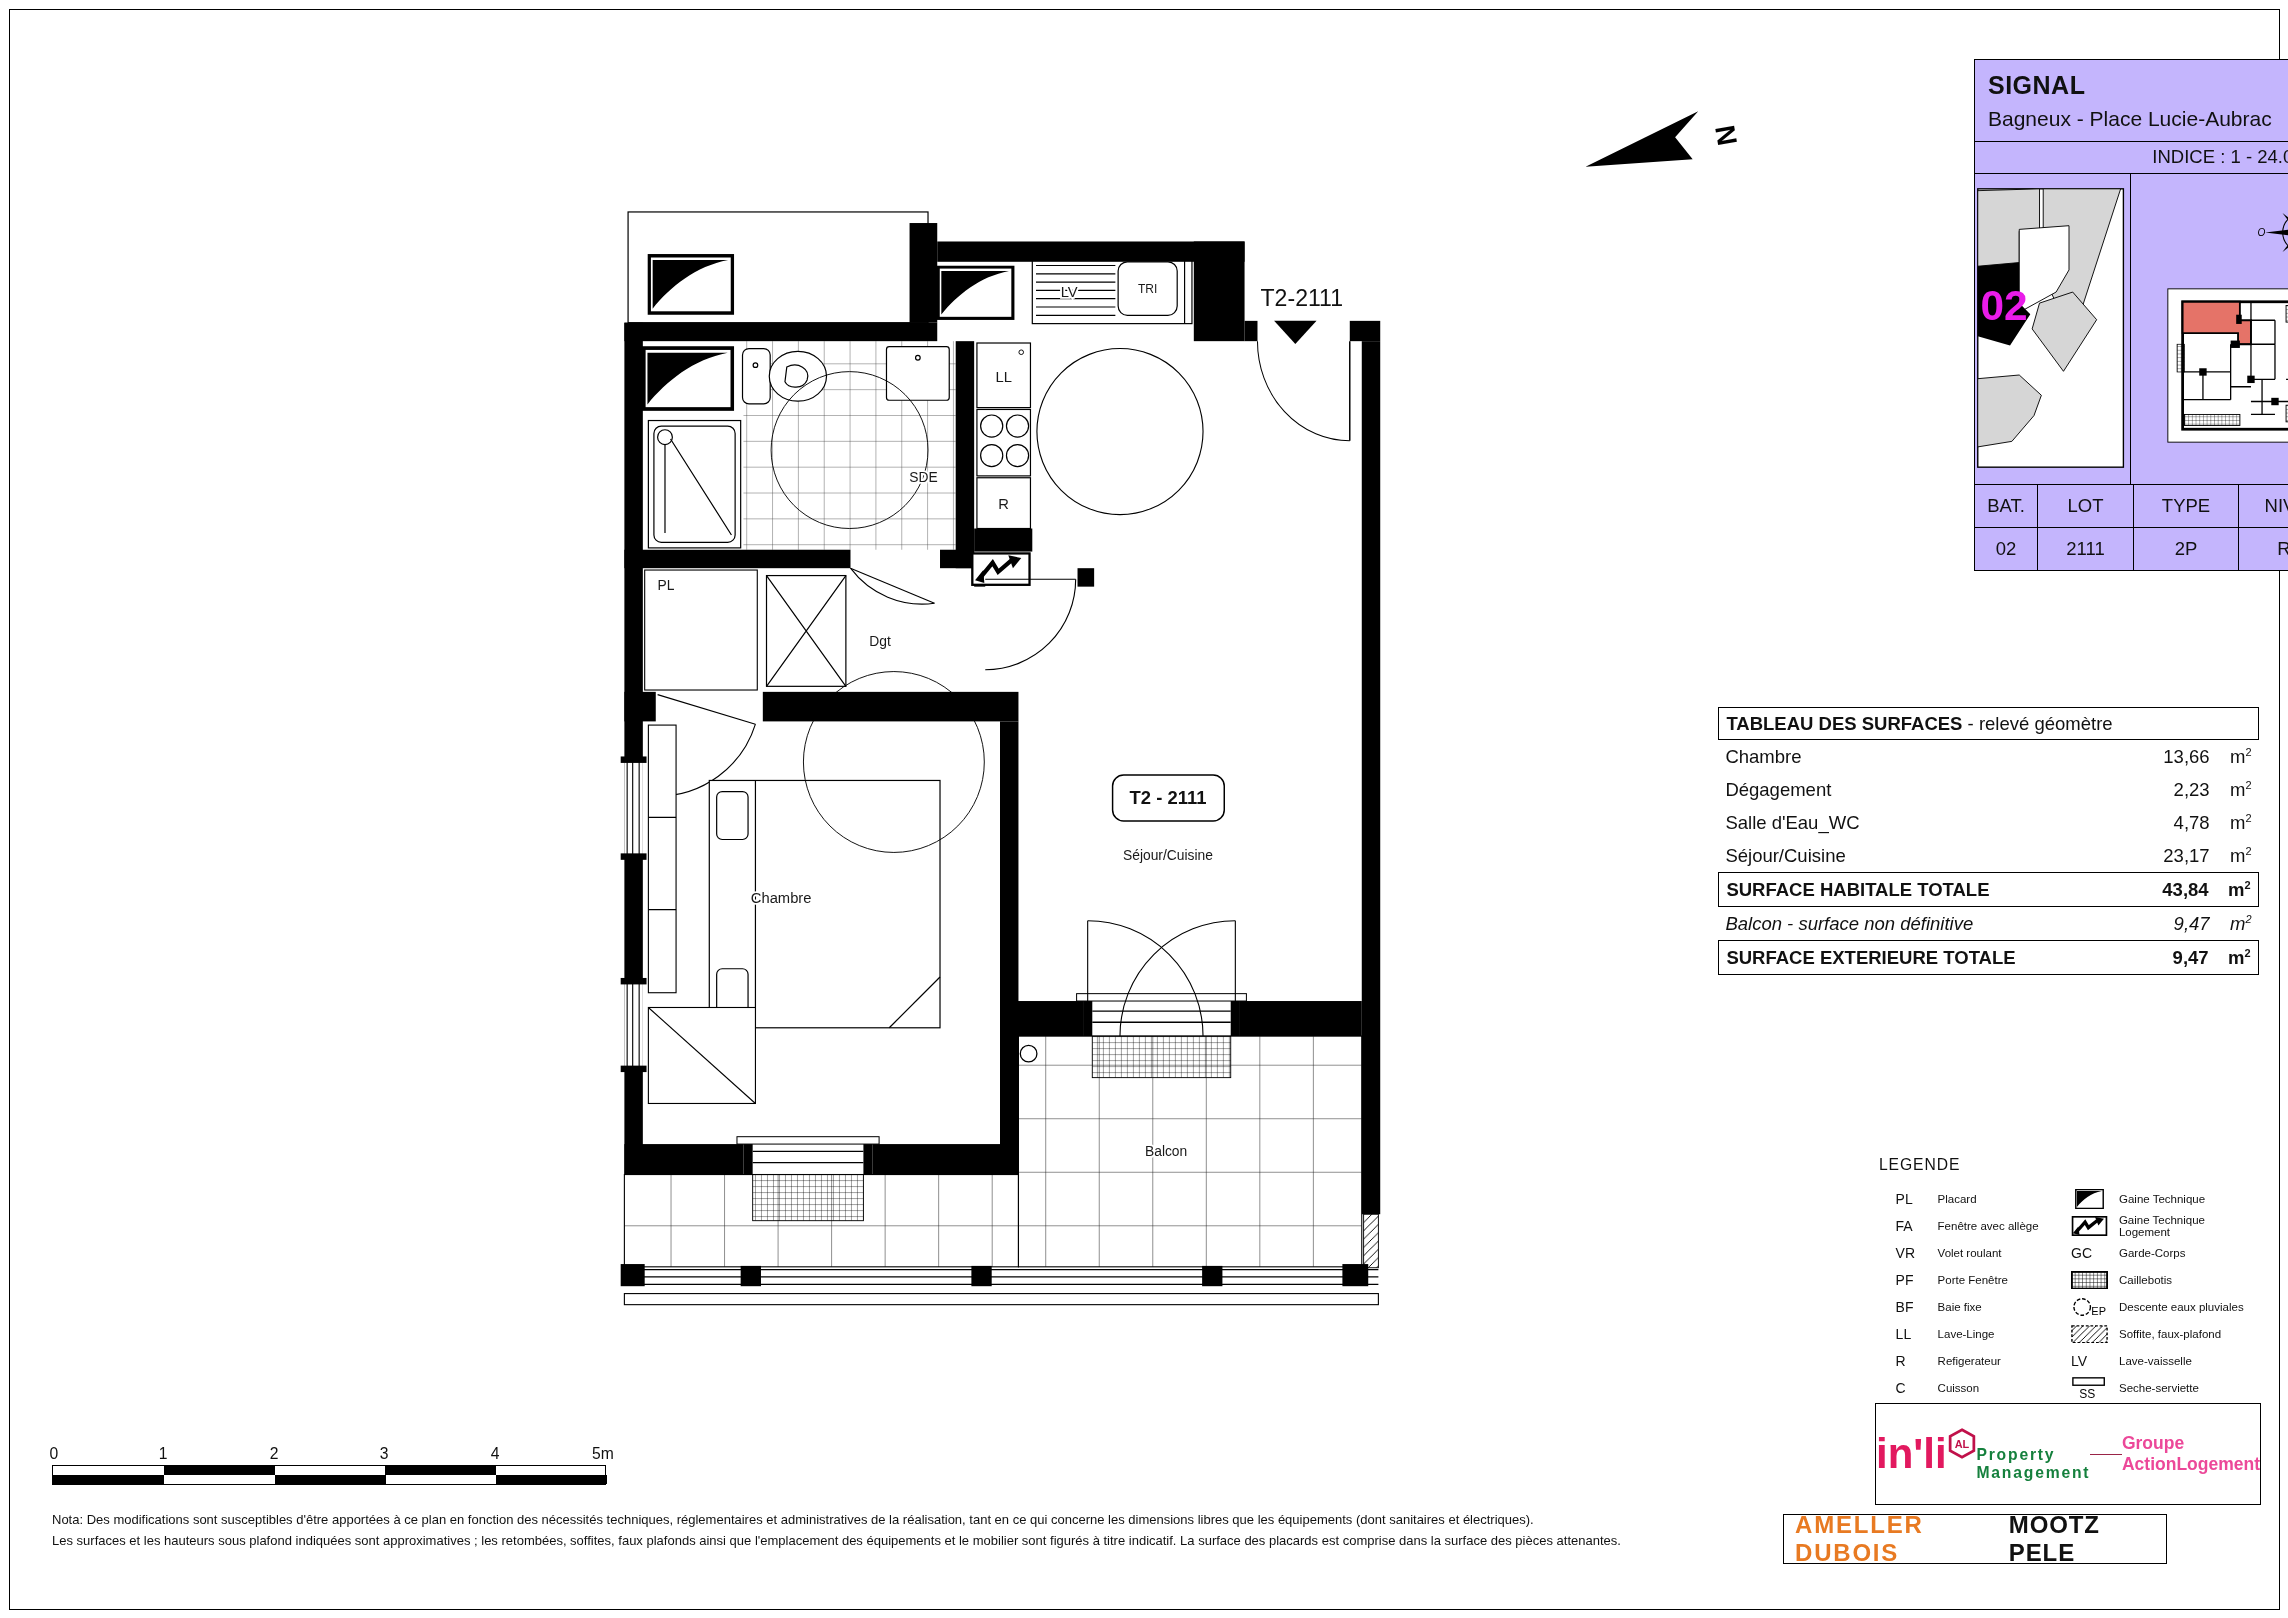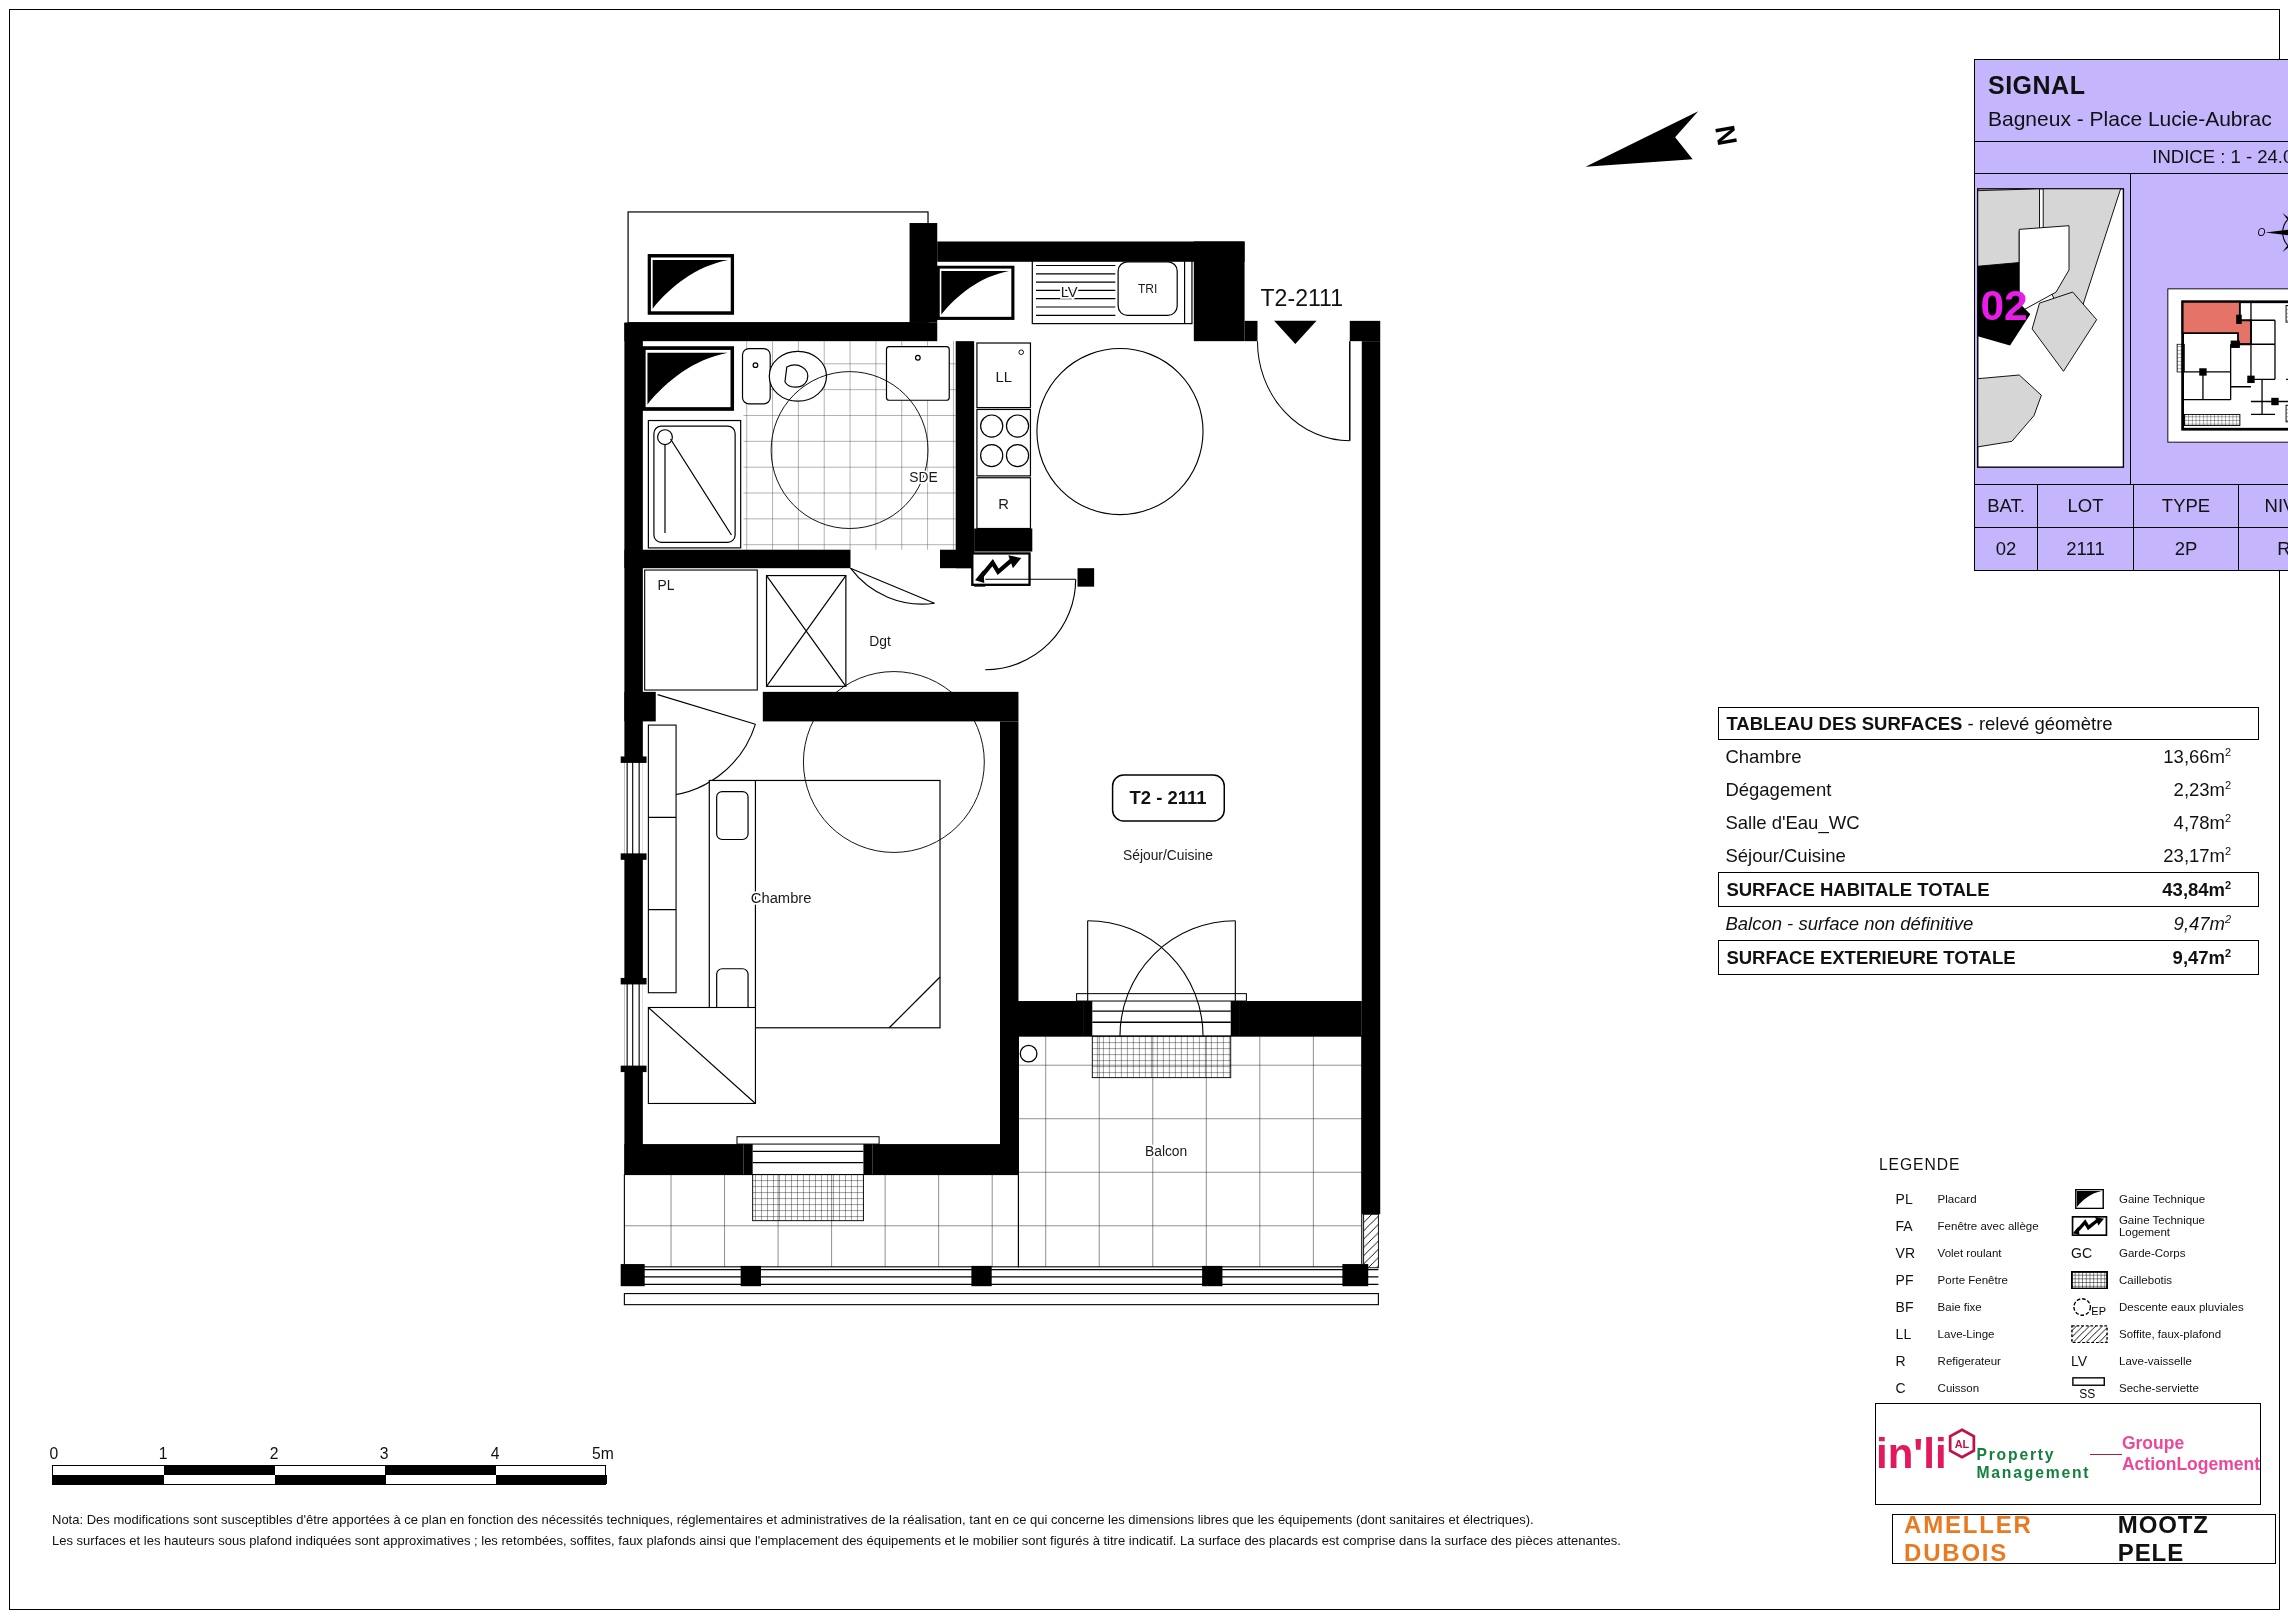--- a/index.html
+++ b/index.html
@@ -25,21 +25,21 @@
 
   
   .surf{position:absolute;left:1718px;top:707px;width:541px;font-size:18.5px;}
   .surf .ttl{border:1.8px solid #000;padding:3.7px 7.4px;height:24px;line-height:24px;}
   .surf .ttl b{font-weight:bold;}
   .surf .row{display:flex;align-items:center;height:33px;padding:0 7.4px;}
   .surf .row.boxed{border:1.8px solid #000;font-weight:bold;}
   .surf .row.ital{font-style:italic;}
   .surf .lab{flex:1;}
   .surf .val{width:85px;text-align:right;}
-  .surf .unit{width:42px;text-align:left;}
+  .surf .unit{width:42px;text-align:right;}
   .surf sup{font-size:11px;}
 
   
   .legend{position:absolute;left:1879px;top:1156px;width:380px;}
   .legend .ttl{font-size:15.7px;letter-spacing:0.9px;margin-bottom:9.2px;}
   .lg-row{display:flex;align-items:center;height:27px;}
   .lg-col{position:absolute;top:29.5px;}
   .lg-col.left{left:16.6px;width:175px;}
   .lg-col.right{left:192px;width:188px;}
   .lg-abbr{width:42px;font-size:14px;}
@@ -49,21 +49,21 @@
 
   
   .logo1{position:absolute;left:1875px;top:1403px;width:384px;height:100px;border:1.8px solid #000;
          display:flex;align-items:center;justify-content:center;}
   .inli-line{position:relative;display:flex;align-items:flex-start;}
   .inli{font-size:42px;font-weight:bold;color:#e2195f;line-height:1;}
   .inli-badge{margin-left:1.8px;margin-top:-5.5px;}
   .pm{font-size:15.7px;font-weight:bold;letter-spacing:1.8px;color:#15803d;margin-top:19px;}
   .lg-sep{width:185px;border-top:1.4px solid #9a2448;margin:4.6px 0 3.7px 0;}
   .gal{font-size:17.5px;font-weight:bold;color:#ec4899;}
-  .logo2{position:absolute;left:1892px;top:1514px;width:384px;height:50px;border:1.8px solid #000;
+  .logo2{position:absolute;left:1783px;top:1514px;width:384px;height:50px;border:1.8px solid #000;
          display:flex;align-items:center;justify-content:space-between;padding:0 11px;box-sizing:border-box;}
   .ameller{font-size:24px;font-weight:bold;color:#e87a22;letter-spacing:1.8px;}
   .mootz{font-size:24px;font-weight:bold;color:#111;letter-spacing:0.9px;}
 
   
   .scalebar{position:absolute;left:52px;top:1445px;width:554px;height:42px;}
   .sb-lab{position:absolute;top:0;font-size:15.7px;transform:translateX(-50%);}
   .sb-bar{position:absolute;top:20px;left:0;width:554px;height:20px;border:1.4px solid #000;box-sizing:border-box;}
   .sb-seg{position:absolute;width:111px;height:8.8px;}
   .sb-seg.b{background:#000;}

